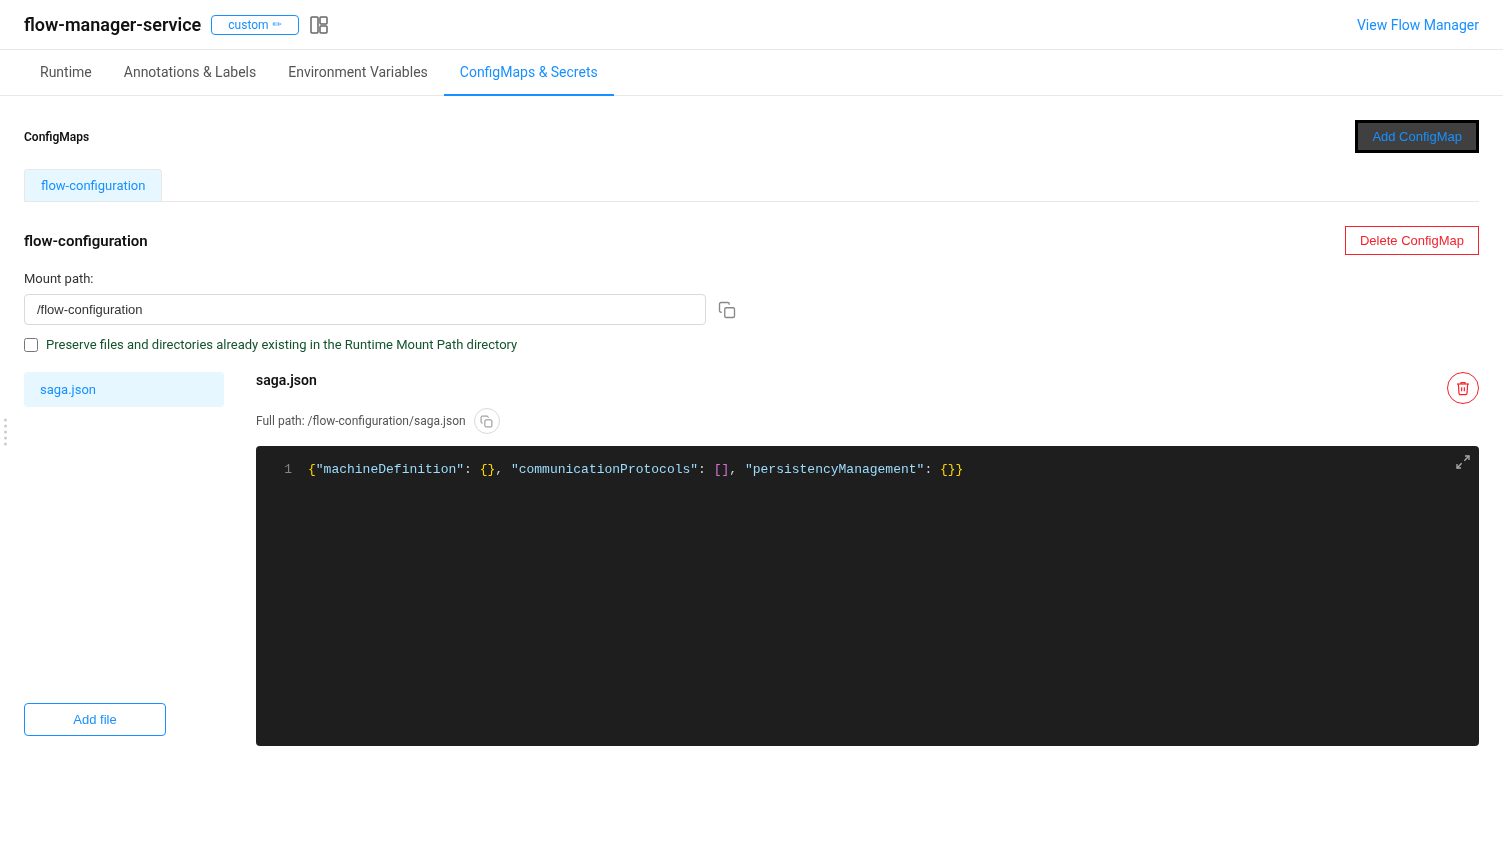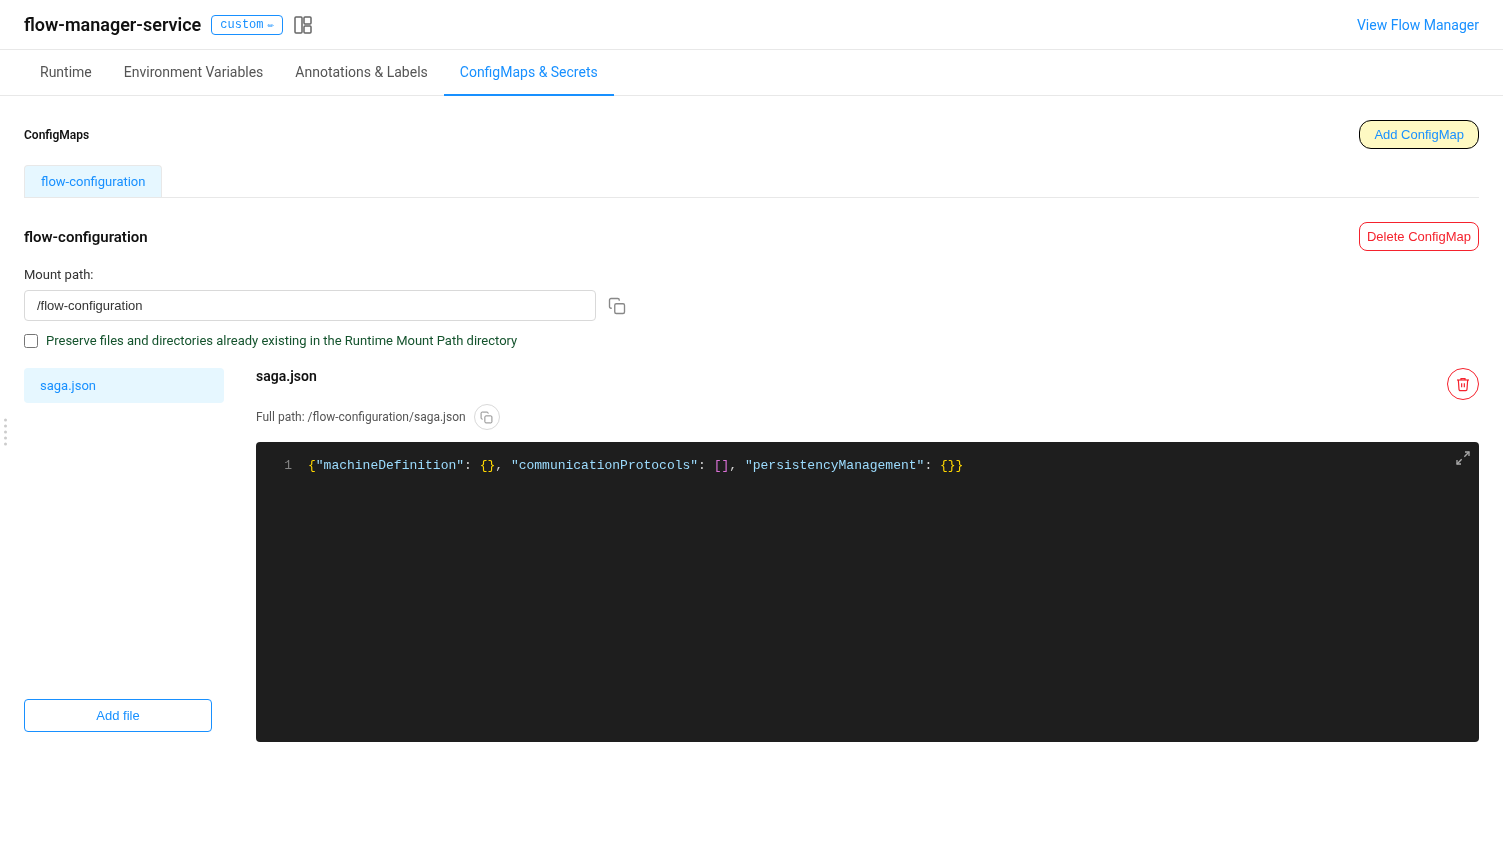--- a/index.html
+++ b/index.html
@@ -22,25 +22,24 @@
       font-size: 18px;
       font-weight: 600;
       color: #111;
     }
     .custom-badge {
       display: flex;
       align-items: center;
       gap: 4px;
       border: 1px solid #1890ff;
       border-radius: 4px;
-      padding: 2px 8px;
+      padding: 2px 16px;
       font-size: 12px;
       color: #1890ff;
       cursor: pointer;
-      font-family: Liberation Mono, monospace;
     }
     .custom-badge .edit-icon {
       font-size: 11px;
     }
     .layout-icon {
       width: 20px;
       height: 20px;
       cursor: pointer;
       color: #666;
       display: flex;
@@ -85,25 +84,25 @@
       align-items: center;
       justify-content: space-between;
       margin-bottom: 16px;
     }
     .section-title {
       font-size: 12px;
       font-weight: 600;
       color: #111;
     }
     .add-configmap-btn {
-      border: 1px solid #000000;
-      background: #fef9c3;
+      border: 3px solid #000000;
+      background: #404040;
       color: #1890ff;
       padding: 6px 14px;
-      border-radius: 12px;
+      border-radius: 0;
       cursor: pointer;
       font-size: 13px;
     }
 
     
     .config-tabs {
       display: flex;
       border-bottom: 1px solid #e8e8e8;
       margin-bottom: 24px;
     }
@@ -127,40 +126,40 @@
     }
     .flow-config-title {
       font-size: 15px;
       font-weight: 600;
       color: #111;
     }
     .delete-configmap-btn {
       border: 1px solid #f5222d;
       background: #fff;
       color: #f5222d;
-      padding: 6px 7px;
-      border-radius: 8px;
+      padding: 6px 14px;
+      border-radius: 0;
       cursor: pointer;
       font-size: 13px;
     }
 
     
     .mount-path-label {
       font-size: 13px;
       color: #333;
       margin-bottom: 8px;
     }
     .mount-path-row {
       display: flex;
       align-items: center;
       gap: 8px;
       margin-bottom: 12px;
     }
     .mount-path-input {
-      width: 572px;
+      width: 682px;
       padding: 7px 12px;
       border: 1px solid #d9d9d9;
       border-radius: 4px;
       font-size: 13px;
       color: #333;
       background: #fff;
     }
     .copy-icon-btn {
       background: none;
       border: none;
@@ -208,21 +207,21 @@
       margin-bottom: 16px;
     }
     .add-file-btn {
       border: 1px solid #1890ff;
       background: #fff;
       color: #1890ff;
       padding: 8px 0;
       border-radius: 4px;
       cursor: pointer;
       font-size: 13px;
-      width: 188px;
+      width: 142px;
       text-align: center;
       margin-top: 280px;
     }
 
     .file-content {
       flex: 1;
       padding-left: 24px;
     }
     .file-content-header {
       display: flex;
@@ -356,22 +355,22 @@
         <rect x="10" y="1" width="7" height="7" rx="1"></rect>
         <rect x="10" y="10" width="7" height="7" rx="1"></rect>
       </svg>
     </div>
   </div>
   <a class="view-flow-link">View Flow Manager</a>
 </div>
 
 <div class="tabs">
   <div class="tab">Runtime</div>
+  <div class="tab">Annotations &amp; Labels</div>
   <div class="tab">Environment Variables</div>
-  <div class="tab">Annotations &amp; Labels</div>
   <div class="tab active">ConfigMaps &amp; Secrets</div>
 </div>
 
 <div class="main-content">
 
   <div class="section-header">
     <h2 class="section-title">ConfigMaps</h2>
     <button class="add-configmap-btn">Add ConfigMap</button>
   </div>
 

